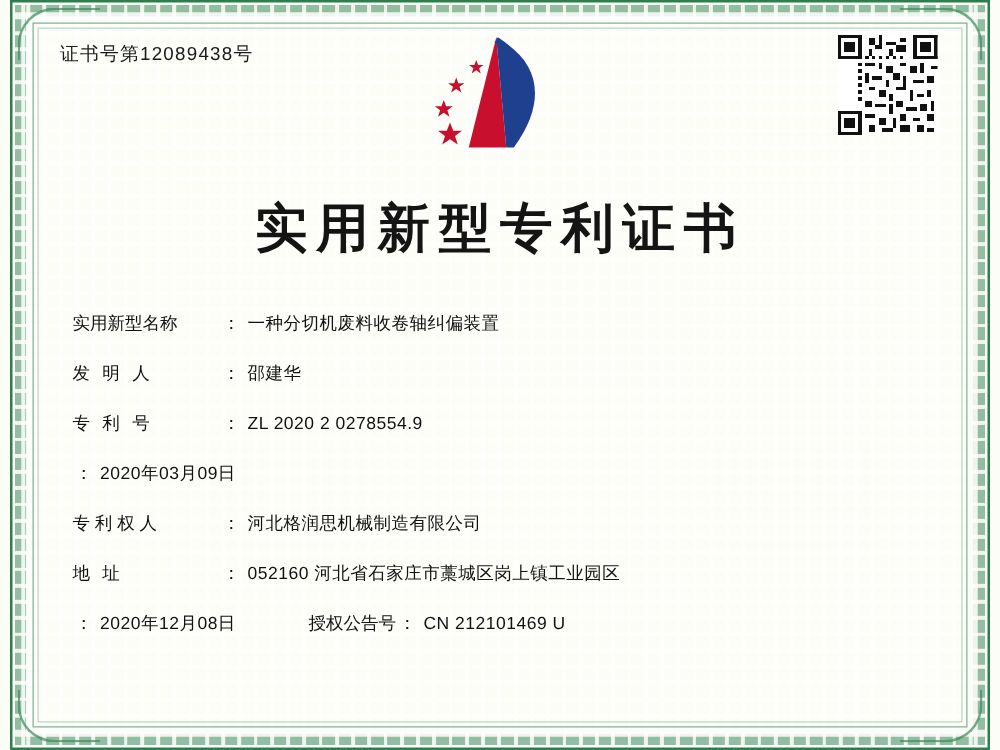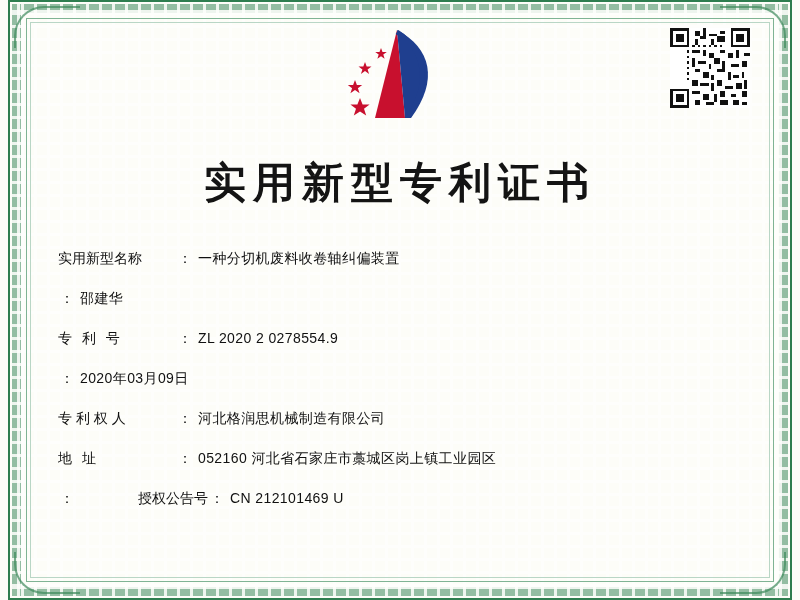--- a/index.html
+++ b/index.html
@@ -174,20 +174,21 @@
 
   <div class="border-outer"></div>
   <div class="border-scroll"></div>
   <div class="corner tl"></div>
   <div class="corner tr"></div>
   <div class="corner bl"></div>
   <div class="corner br"></div>
   <div class="border-inner"></div>
   <div class="border-inner2"></div>
 
+  <div class="cert-number">证书号第12089438号</div>
 
   <div class="logo">
     <svg viewBox="0 0 130 110" width="130" height="110" aria-hidden="true">
 
       <path d="M62 8 L70 96 L40 96 Z" fill="#c8102e"></path>
 
       <path d="M62 8 C 96 26, 104 58, 76 96 L70 96 Z" fill="#1f3f8f"></path>
       <path d="M62 10 C 90 28, 96 60, 74 94" fill="none" stroke="#1f3f8f" stroke-width="5"></path>
 
       <g fill="#c8102e">
@@ -290,20 +291,21 @@
 
   <div class="fields">
 
     <div class="field-row">
       <span class="field-label wide">实用新型名称</span>
       <span class="field-colon">：</span>
       <span class="field-value">一种分切机废料收卷轴纠偏装置</span>
     </div>
 
     <div class="field-row">
+      <span class="field-label wide tracking-loose">发 明 人</span>
       <span class="field-colon">：</span>
       <span class="field-value">邵建华</span>
     </div>
 
     <div class="field-row">
       <span class="field-label wide tracking-loose">专 利 号</span>
       <span class="field-colon">：</span>
       <span class="field-value">ZL 2020 2 0278554.9</span>
     </div>
 
@@ -319,20 +321,21 @@
     </div>
 
     <div class="field-row">
       <span class="field-label wide tracking-loose">地 址</span>
       <span class="field-colon">：</span>
       <span class="field-value">052160 河北省石家庄市藁城区岗上镇工业园区</span>
     </div>
 
     <div class="field-row">
       <span class="field-colon">：</span>
+      <span class="field-value">2020年12月08日</span>
       <span class="secondary">
         <span class="secondary-label">授权公告号</span>
         <span class="field-colon">：</span>
         <span class="field-value">CN 212101469 U</span>
       </span>
     </div>
 
   </div>
 </div>
 

